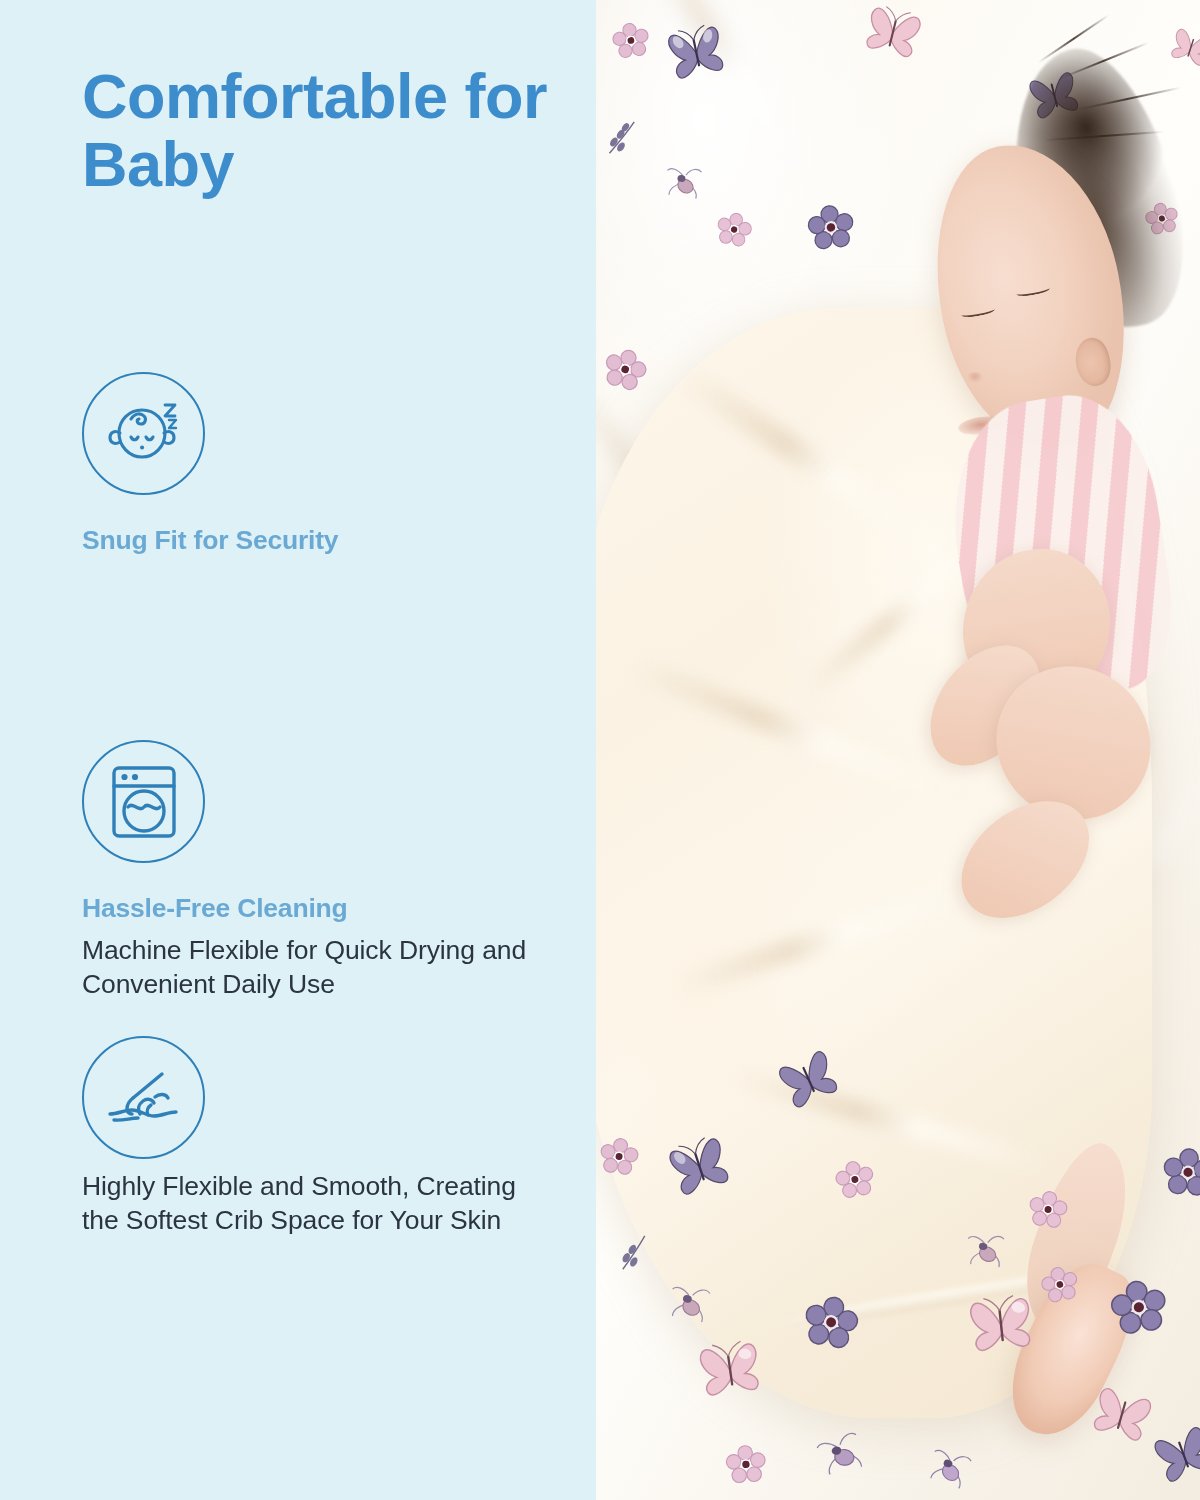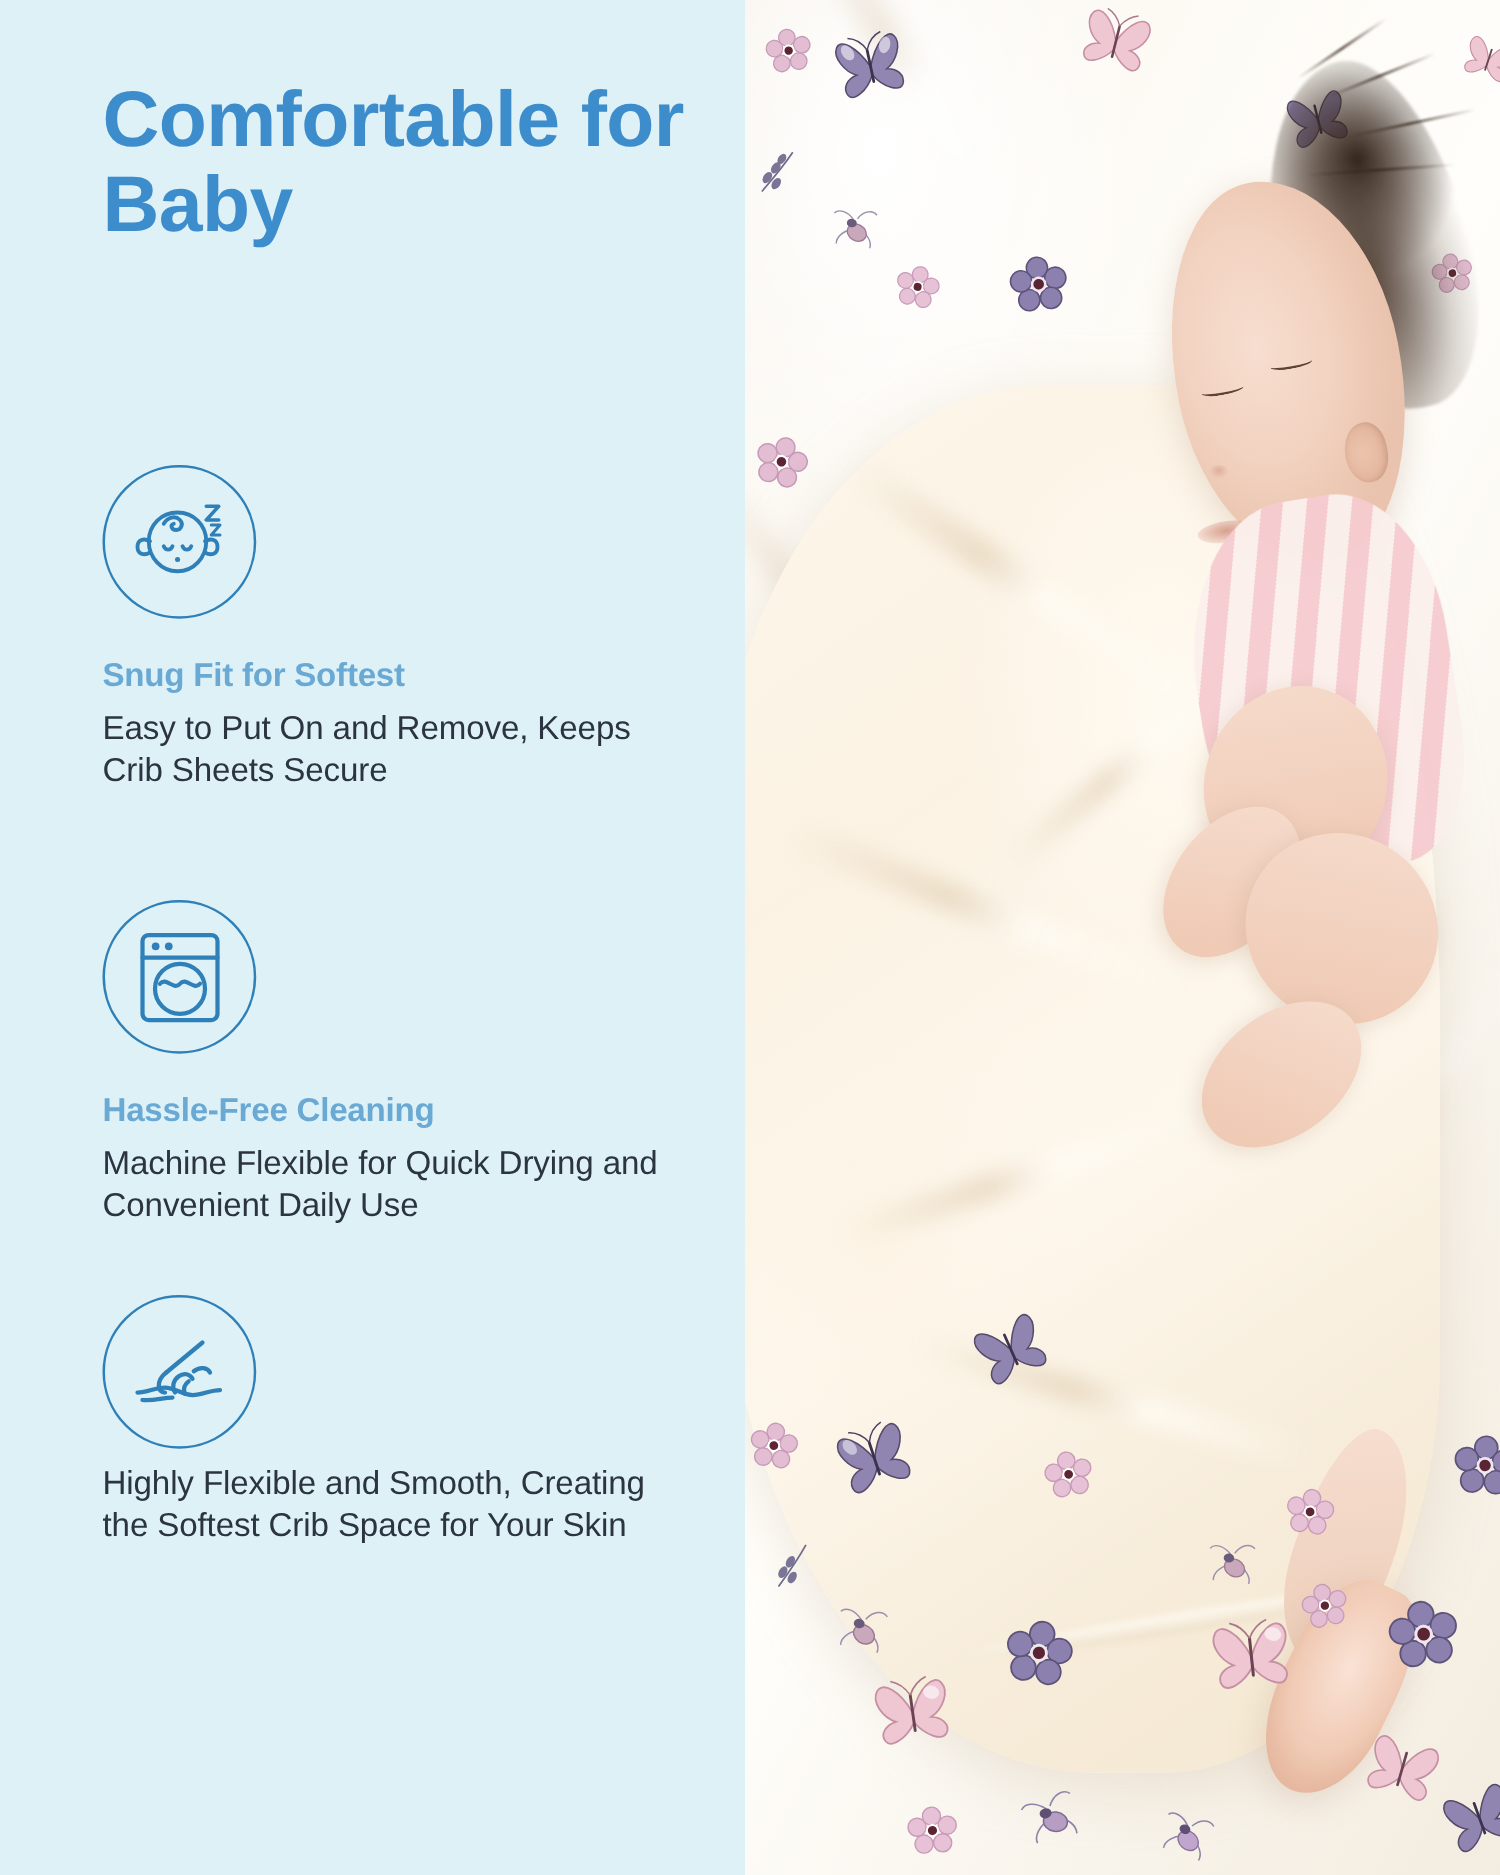--- a/index.html
+++ b/index.html
@@ -24,21 +24,21 @@
     width:470px;
     color:#3d8dcc;
     font-size:63px;
     line-height:1.08;
     font-weight:700;
     letter-spacing:-0.5px;
   }
 
   .feature { position:absolute; left:82px; width:500px; }
   .feature-1 { top:372px; }
-  .feature-2 { top:720px; }
+  .feature-2 { top:740px; }
   .feature-3 { top:1036px; }
 
   .icon-circle {
     width:123px; height:123px;
     border:2.3px solid #2f80b8;
     border-radius:50%;
     display:flex; align-items:center; justify-content:center;
     background:transparent;
   }
   .icon-circle svg { display:block; }
@@ -227,22 +227,21 @@
 
           <path d="M30 42c1.6 3.6 5.4 3.6 7 0"></path>
           <path d="M45 42c1.6 3.6 5.4 3.6 7 0"></path>
 
           <path d="M41 52.5h.1" stroke-width="4"></path>
 
           <path d="M64 10h10l-10 11h10" stroke-width="2.8"></path>
           <path d="M68 25h7l-7 8h7" stroke-width="2.4"></path>
         </svg>
       </div>
-      <div class="feat-title">Snug Fit for Softest</div>
-      <div class="feat-body">Easy to Put On and Remove, Keeps Crib Sheets Secure</div>
+      <div class="feat-title">Snug Fit for Security</div>
     </div>
 
     <div class="feature feature-2">
       <div class="icon-circle">
         <svg width="74" height="80" viewBox="0 0 74 80" fill="none" stroke="#2f80b8" stroke-width="3.4" stroke-linecap="round" stroke-linejoin="round">
           <rect x="7" y="6" width="60" height="68" rx="5"></rect>
           <path d="M7 24h60"></path>
           <circle cx="17.5" cy="15" r="3.1" fill="#2f80b8" stroke="none"></circle>
           <circle cx="28" cy="15" r="3.1" fill="#2f80b8" stroke="none"></circle>
           <circle cx="37" cy="49" r="20"></circle>

